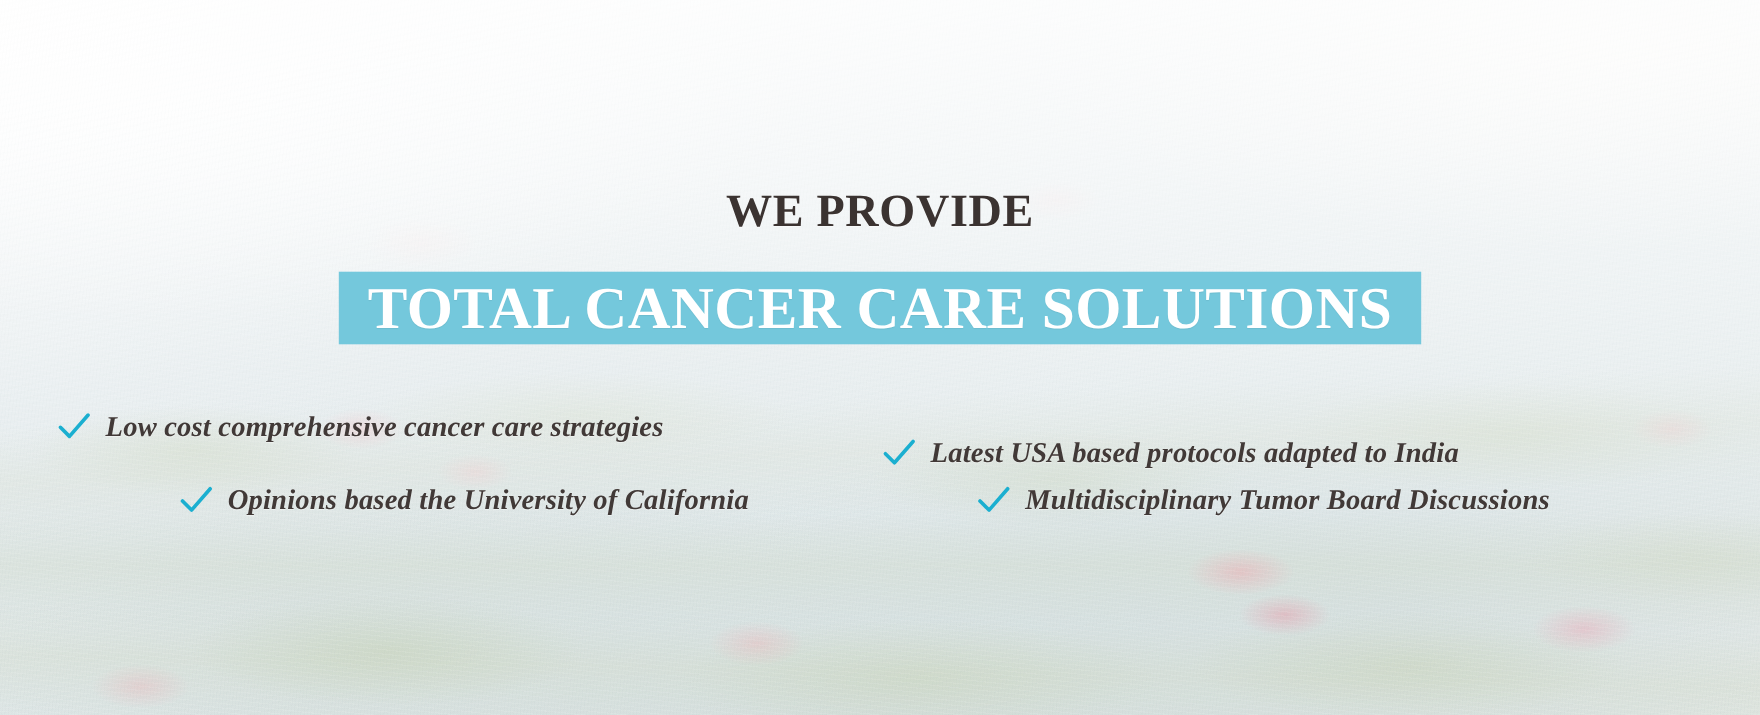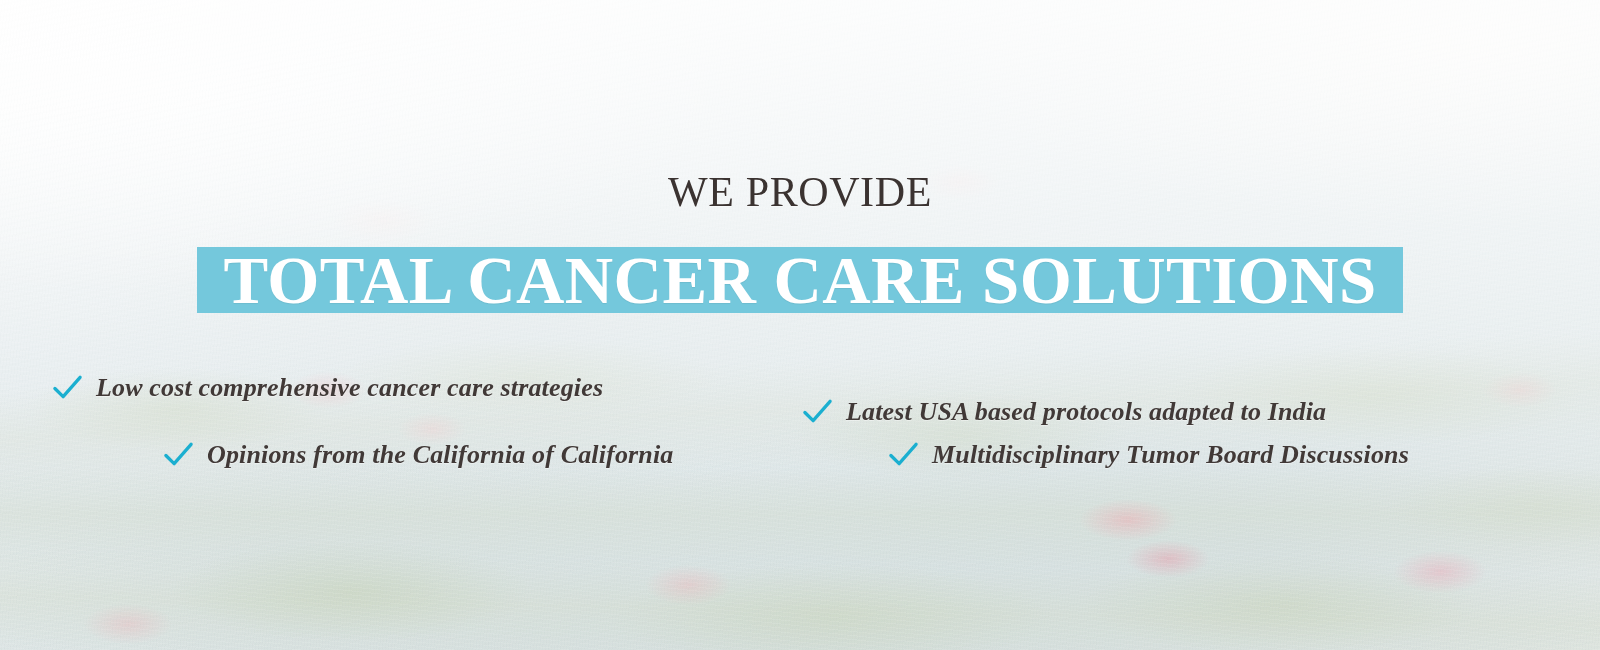--- a/index.html
+++ b/index.html
@@ -119,39 +119,39 @@
     position:relative;
     z-index:5;
     width:100%; height:100%;
   }
 
   .eyebrow {
     position:absolute;
     top:168px; left:0; right:0;
     text-align:center;
     font-size:42px;
-    font-weight:normal;
+    font-weight:bold;
     letter-spacing:.6px;
     color:#3b3331;
     text-shadow:0 1px 0 rgba(255,255,255,.45);
     white-space:nowrap;
   }
 
   .headline-wrap {
     position:absolute;
     top:247px; left:0; right:0;
     display:flex;
     justify-content:center;
   }
 
   .headline {
     display:inline-block;
     background:#74c8dc;
     color:#ffffff;
-    font-size:67px;
+    font-size:54px;
     font-weight:bold;
     letter-spacing:.4px;
     line-height:66px;
     height:66px;
     padding:0 26px;
     white-space:nowrap;
     text-shadow:0 1px 1px rgba(0,0,0,.06);
   }
 
   
@@ -234,21 +234,21 @@
         </div>
 
       </div>
 
       <div class="feature-row feature-row-2">
 
         <div class="feature feature-left">
           <svg class="check-icon" viewBox="0 0 32 32">
             <path d="M3 17 L11.5 25.5 L29 5.5" fill="none" stroke="#1bafd0" stroke-width="3.4" stroke-linecap="round" stroke-linejoin="round"></path>
           </svg>
-          <span class="feature-text">Opinions from the California of California</span>
+          <span class="feature-text">Opinions based the University of California</span>
         </div>
 
         <div class="feature feature-right">
           <svg class="check-icon" viewBox="0 0 32 32">
             <path d="M3 17 L11.5 25.5 L29 5.5" fill="none" stroke="#1bafd0" stroke-width="3.4" stroke-linecap="round" stroke-linejoin="round"></path>
           </svg>
           <span class="feature-text">Multidisciplinary Tumor Board Discussions</span>
         </div>
 
       </div>

